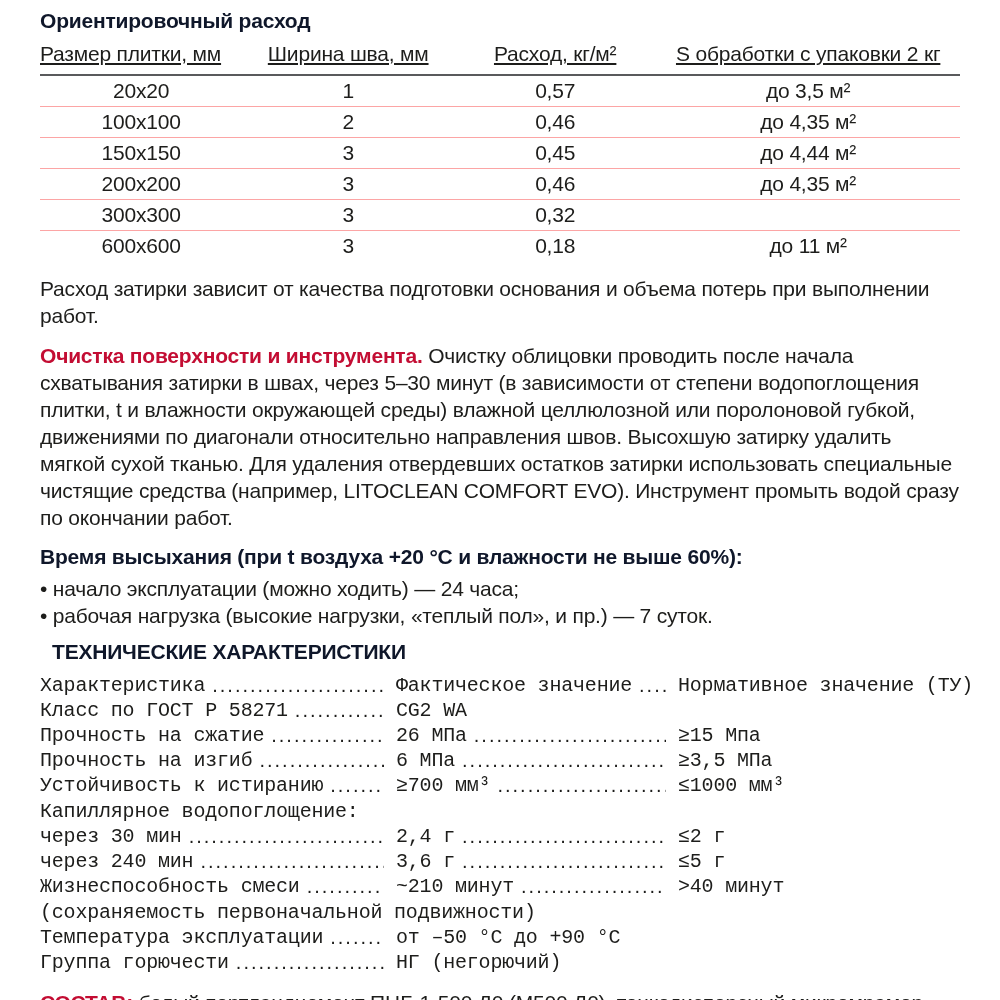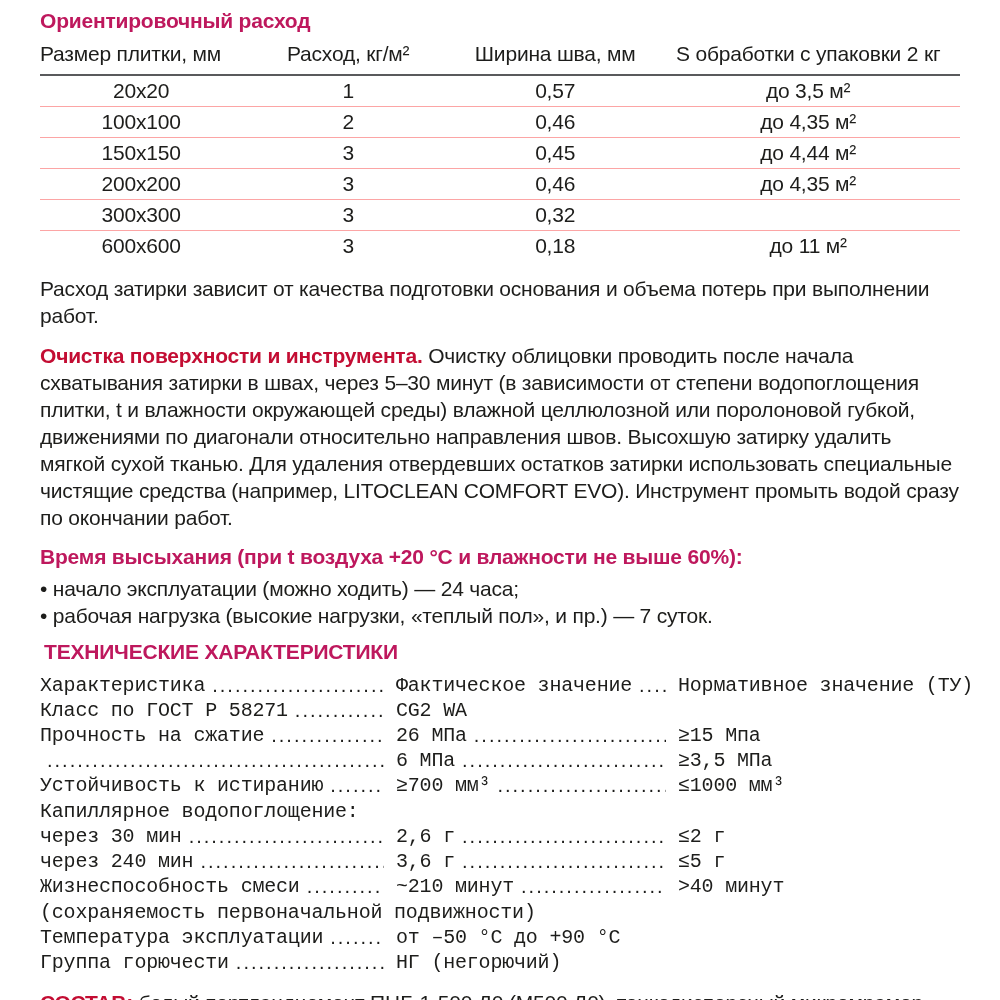--- a/index.html
+++ b/index.html
@@ -6,37 +6,37 @@
   body{
     width:1000px;height:1000px;overflow:hidden;
     font-family:"Liberation Sans",sans-serif;
     color:#1d1d1b;
     -webkit-font-smoothing:antialiased;
   }
   .page{padding:8px 40px 0 40px;width:920px;}
 
   
   .h-red{
-    color:#be185d;font-weight:bold;font-size:21px;line-height:26px;
+    color:#0f172a;font-weight:bold;font-size:21px;line-height:26px;
     margin:0 0 5px 0;letter-spacing:-0.2px;
   }
   .red{color:#c30d33;font-weight:bold;}
 
   
   .ctable{margin:2px 0 14px 0;}
   .hrow,.drow{
     display:grid;
     grid-template-columns:22% 23% 22% 33%;
   }
   .hrow{
     font-size:21px;line-height:24px;letter-spacing:-0.2px;
     padding:3px 0 8px 0;
     border-bottom:2px solid #595a5c;
   }
-  .hcell{text-align:center;}
+  .hcell{text-align:center;text-decoration:underline;}
   .hcell.c1{text-align:left;}
   .drow{
     height:30px;align-items:center;text-align:center;
     font-size:21px;letter-spacing:-0.2px;
     border-bottom:1px solid #fca5a5;
   }
   .drow:last-child{border-bottom:none;}
 
   
   .para{
@@ -44,21 +44,21 @@
     margin:0 0 13px 0;
   }
 
   
   .bullets{list-style:none;margin:0 0 10px 0;padding:0;}
   .bullets li{
     font-size:21px;line-height:27px;letter-spacing:-0.2px;
   }
   .bullets li::before{content:"•\00a0";}
 
-  .specs-title{margin:10px 0 8px 4px;}
+  .specs-title{margin:10px 0 8px 12px;}
 
   
   .spec-row{
     display:grid;
     grid-template-columns:356px 282px 1fr;
     font-size:20px;line-height:25px;letter-spacing:-0.2px;
   }
   .spec-row.full{display:block;}
   .scell{display:flex;min-width:0;padding-right:10px;}
   .lbl,.val,.norm{white-space:nowrap;font-family:Liberation Mono, monospace;}
@@ -71,22 +71,22 @@
 </head>
 <body>
 
 <div class="page">
 
   <div class="h-red">Ориентировочный расход</div>
 
   <div class="ctable">
     <div class="hrow">
       <div class="hcell c1">Размер плитки, мм</div>
+      <div class="hcell">Ширина шва, мм</div>
       <div class="hcell">Расход, кг/м²</div>
-      <div class="hcell">Ширина шва, мм</div>
       <div class="hcell">S обработки с упаковки 2 кг</div>
     </div>
     <div id="ctable-body">
         <div class="drow">
           <div class="dcell">20х20</div>
           <div class="dcell">1</div>
           <div class="dcell">0,57</div>
           <div class="dcell">до 3,5 м²</div>
         </div>
         <div class="drow">
@@ -163,20 +163,21 @@
           <span class="dots">........................................................................................................................</span>
         </div>
         <div class="scell">
           <span class="val">26 МПа</span>
           <span class="dots">........................................................................................................................</span>
         </div>
         <div class="norm">≥15 Мпа</div>
       </div>
       <div class="spec-row">
         <div class="scell">
+          <span class="lbl">Прочность на изгиб</span>
           <span class="dots">........................................................................................................................</span>
         </div>
         <div class="scell">
           <span class="val">6 МПа</span>
           <span class="dots">........................................................................................................................</span>
         </div>
         <div class="norm">≥3,5 МПа</div>
       </div>
       <div class="spec-row">
         <div class="scell">
@@ -189,21 +190,21 @@
         </div>
         <div class="norm">≤1000 мм³</div>
       </div>
       <div class="spec-row full"><span class="lbl">Капиллярное водопоглощение:</span></div>
       <div class="spec-row">
         <div class="scell">
           <span class="lbl">через 30 мин</span>
           <span class="dots">........................................................................................................................</span>
         </div>
         <div class="scell">
-          <span class="val">2,6 г</span>
+          <span class="val">2,4 г</span>
           <span class="dots">........................................................................................................................</span>
         </div>
         <div class="norm">≤2 г</div>
       </div>
       <div class="spec-row">
         <div class="scell">
           <span class="lbl">через 240 мин</span>
           <span class="dots">........................................................................................................................</span>
         </div>
         <div class="scell">

